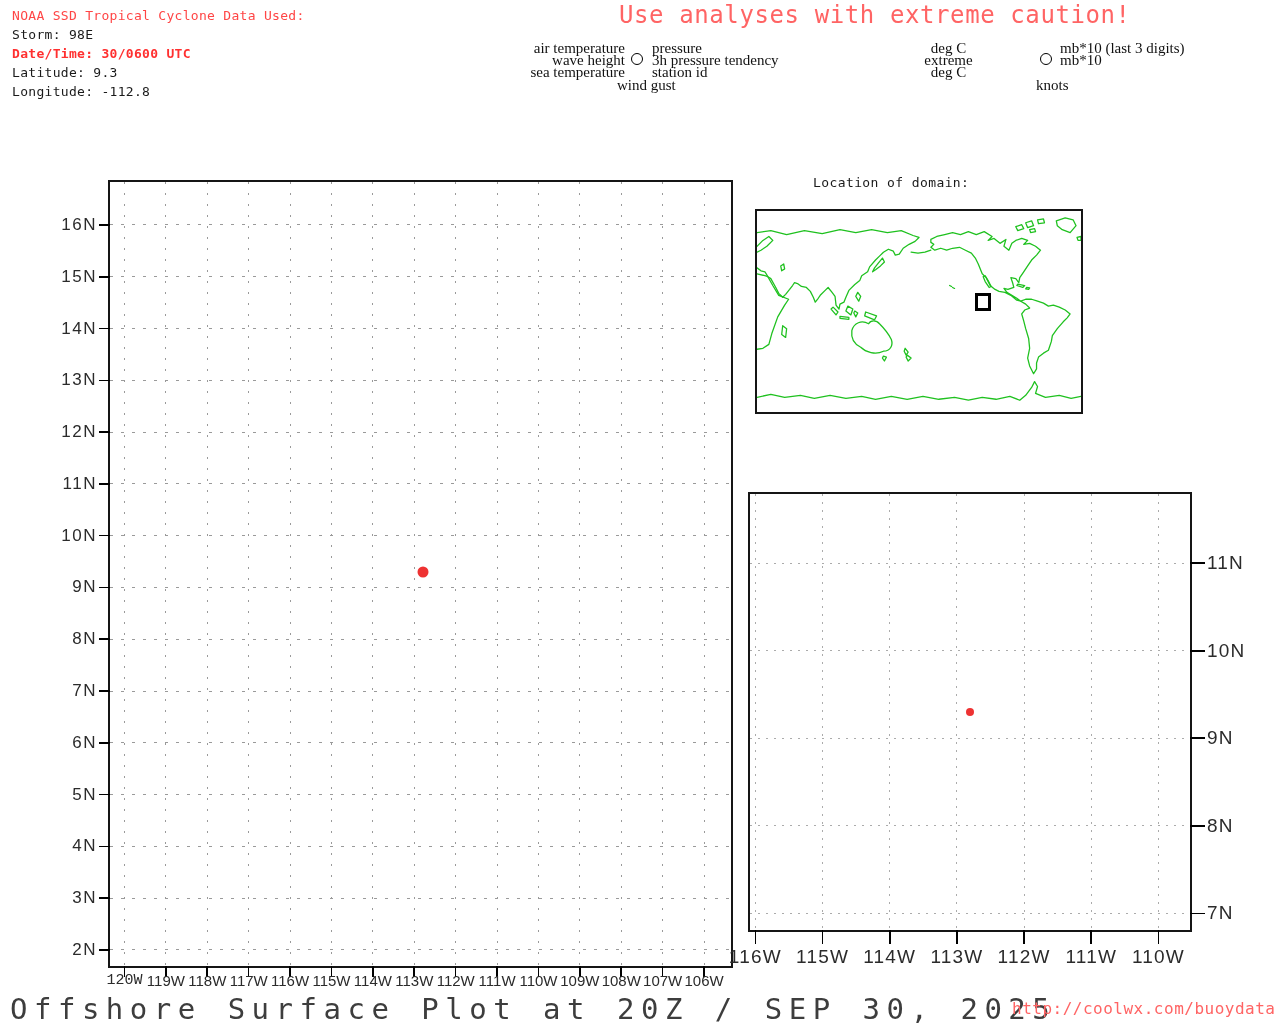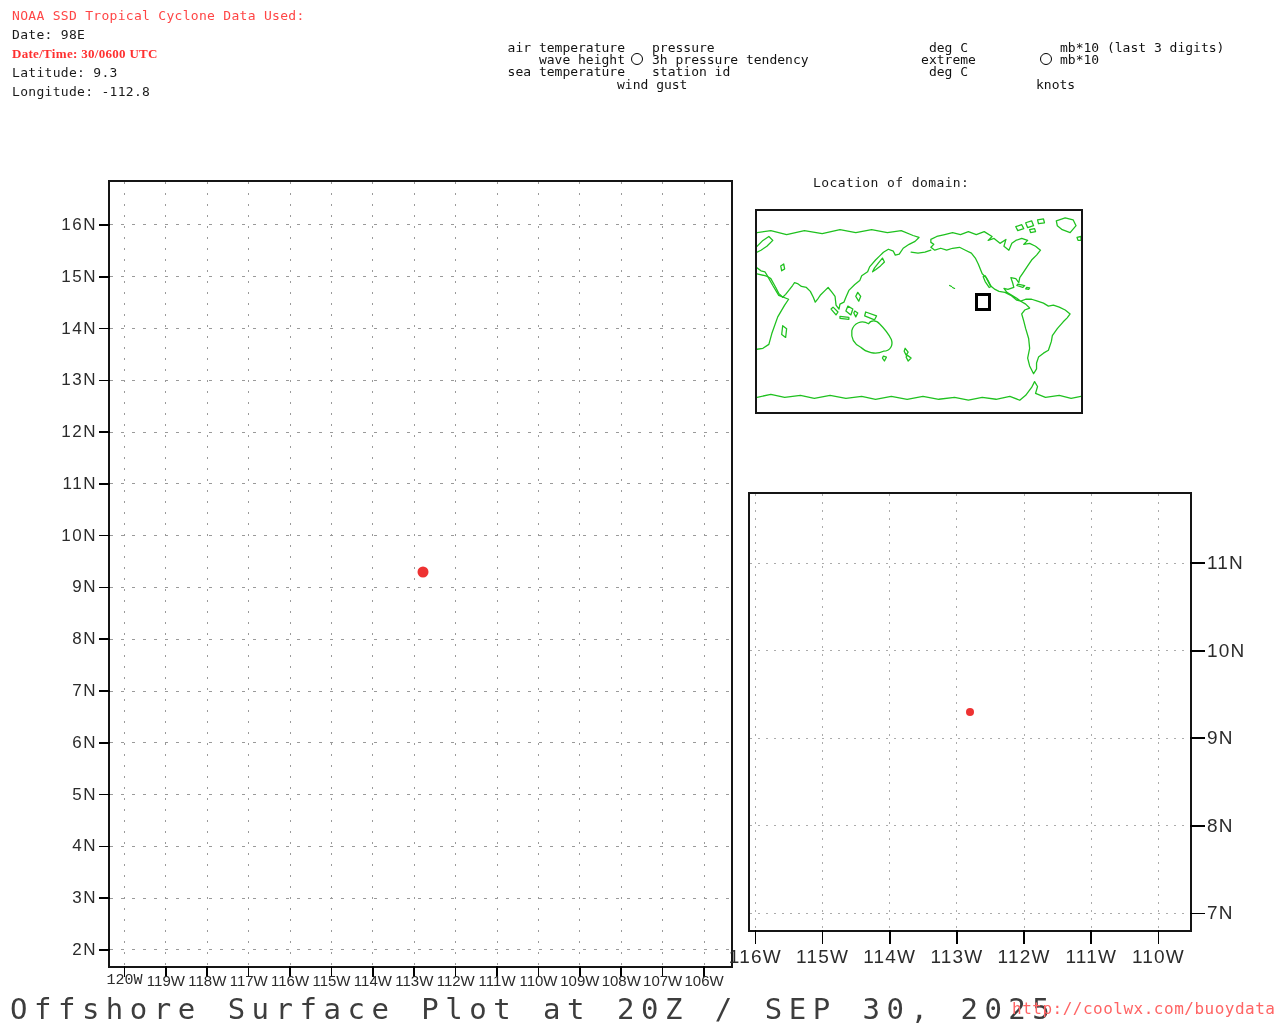--- a/index.html
+++ b/index.html
@@ -3,28 +3,28 @@
 <meta charset="utf-8">
 <style>
   html,body{margin:0;padding:0;background:#ffffff;}
   .canvas{position:relative;width:1280px;height:1024px;background:#fff;overflow:hidden;
           font-family:"DejaVu Sans Mono",monospace;color:#1a1a1a;}
 
   
   .info-block{position:absolute;left:12px;top:6px;font-size:13px;line-height:19px;letter-spacing:.3px;}
   .info-line{white-space:pre;}
   .info-line.red{color:var(--red-primary,#ff4545);}
-  .info-line.boldred{color:var(--red-bold,#ff3030);font-weight:bold;font-family:Liberation Serif, serif;}
+  .info-line.boldred{color:var(--red-bold,#ff3030);font-weight:bold;}
 
   
   .caution{position:absolute;left:619px;top:1px;font-size:24px;letter-spacing:.6px;
            color:var(--red-light,#ff6464);white-space:nowrap;}
 
   
-  .legend{font-size:13px;line-height:12.2px;color:#111;}
+  .legend{font-size:15px;line-height:12.2px;color:#111;font-family:Liberation Serif, serif;}
   .sl-right{position:absolute;left:420px;top:42px;width:205px;text-align:right;}
   .sl-left{position:absolute;left:652px;top:42px;text-align:left;}
   .sl-bottom{position:absolute;left:617px;top:78.5px;}
   .ul-right{position:absolute;left:860px;top:42px;width:177px;text-align:center;}
   .ul-left{position:absolute;left:1060px;top:42px;text-align:left;}
   .ul-bottom{position:absolute;left:1036px;top:78.5px;}
   .circle-icon{position:absolute;width:10px;height:10px;border:1.6px solid #000;border-radius:50%;background:#fff;}
   .sl-circle{left:631px;top:53px;}
   .ul-circle{left:1040px;top:53px;}
 
@@ -75,26 +75,27 @@
   .footer-url{position:absolute;left:1012px;top:999px;font-size:16px;letter-spacing:.5px;
               color:var(--red-light,#ff6464);white-space:nowrap;}
 </style>
 </head>
 <body>
 
 <div class="canvas">
 
   <div class="info-block">
     <div class="info-line red">NOAA SSD Tropical Cyclone Data Used:</div>
-    <div class="info-line">Date: 98E</div>
+    <div class="info-line">Storm: 98E</div>
     <div class="info-line boldred">Date/Time: 30/0600 UTC</div>
     <div class="info-line">Latitude: 9.3</div>
     <div class="info-line">Longitude: -112.8</div>
   </div>
 
+  <div class="caution">Use analyses with extreme caution!</div>
 
   <div class="legend sl-right">
     <div>air temperature</div>
     <div>wave height</div>
     <div>sea temperature</div>
   </div>
   <div class="circle-icon sl-circle"></div>
   <div class="legend sl-left">
     <div>pressure</div>
     <div>3h pressure tendency</div>

